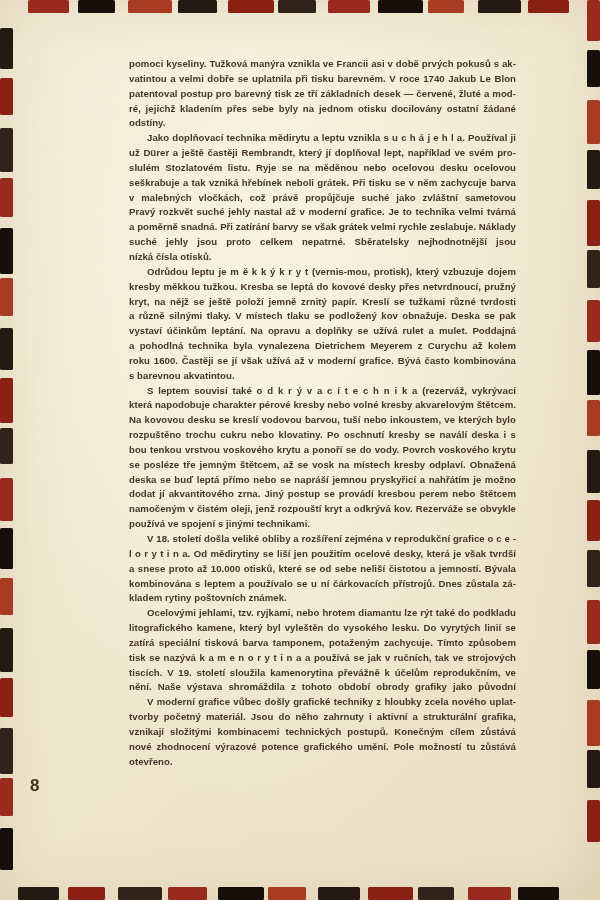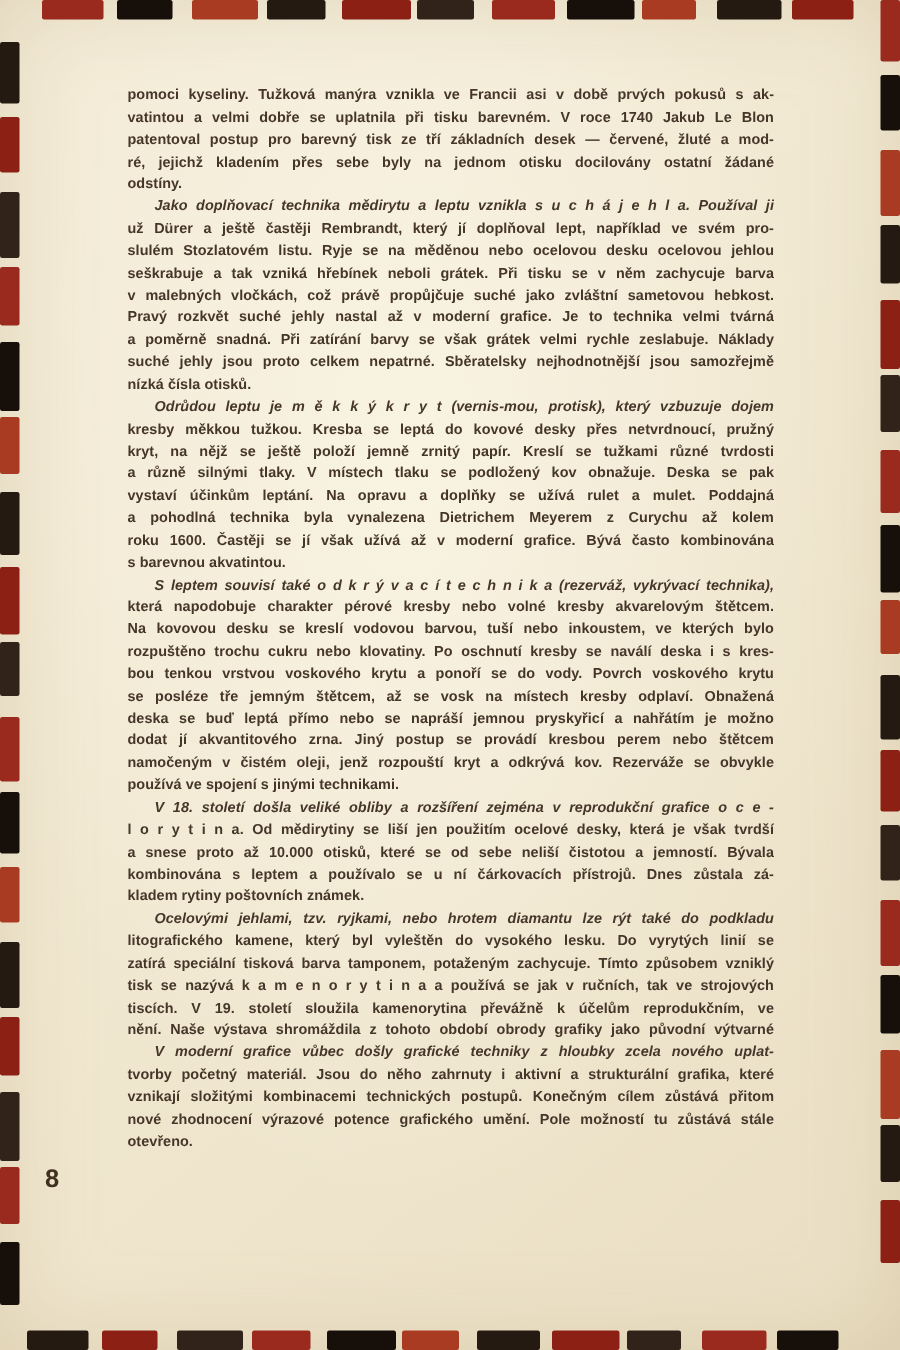--- a/index.html
+++ b/index.html
@@ -22,23 +22,24 @@
     font-weight:700;
     letter-spacing:0.05px;
   }
   .line{
     height:14.85px;
     line-height:14.85px;
     overflow:hidden;
     text-align:justify;
     text-align-last:justify;
     white-space:normal;
+    margin-left:44px;
   }
   .line.lastline{text-align-last:left;}
-  .line.indent{text-indent:18px;font-style:italic;}
+  .line.indent{text-indent:18px;}
   .page-number{
     position:absolute;
     left:30px; top:776px;
     font-size:17px;
     font-weight:700;
     color:#40301f;
   }
 </style>
 </head>
 <body>

